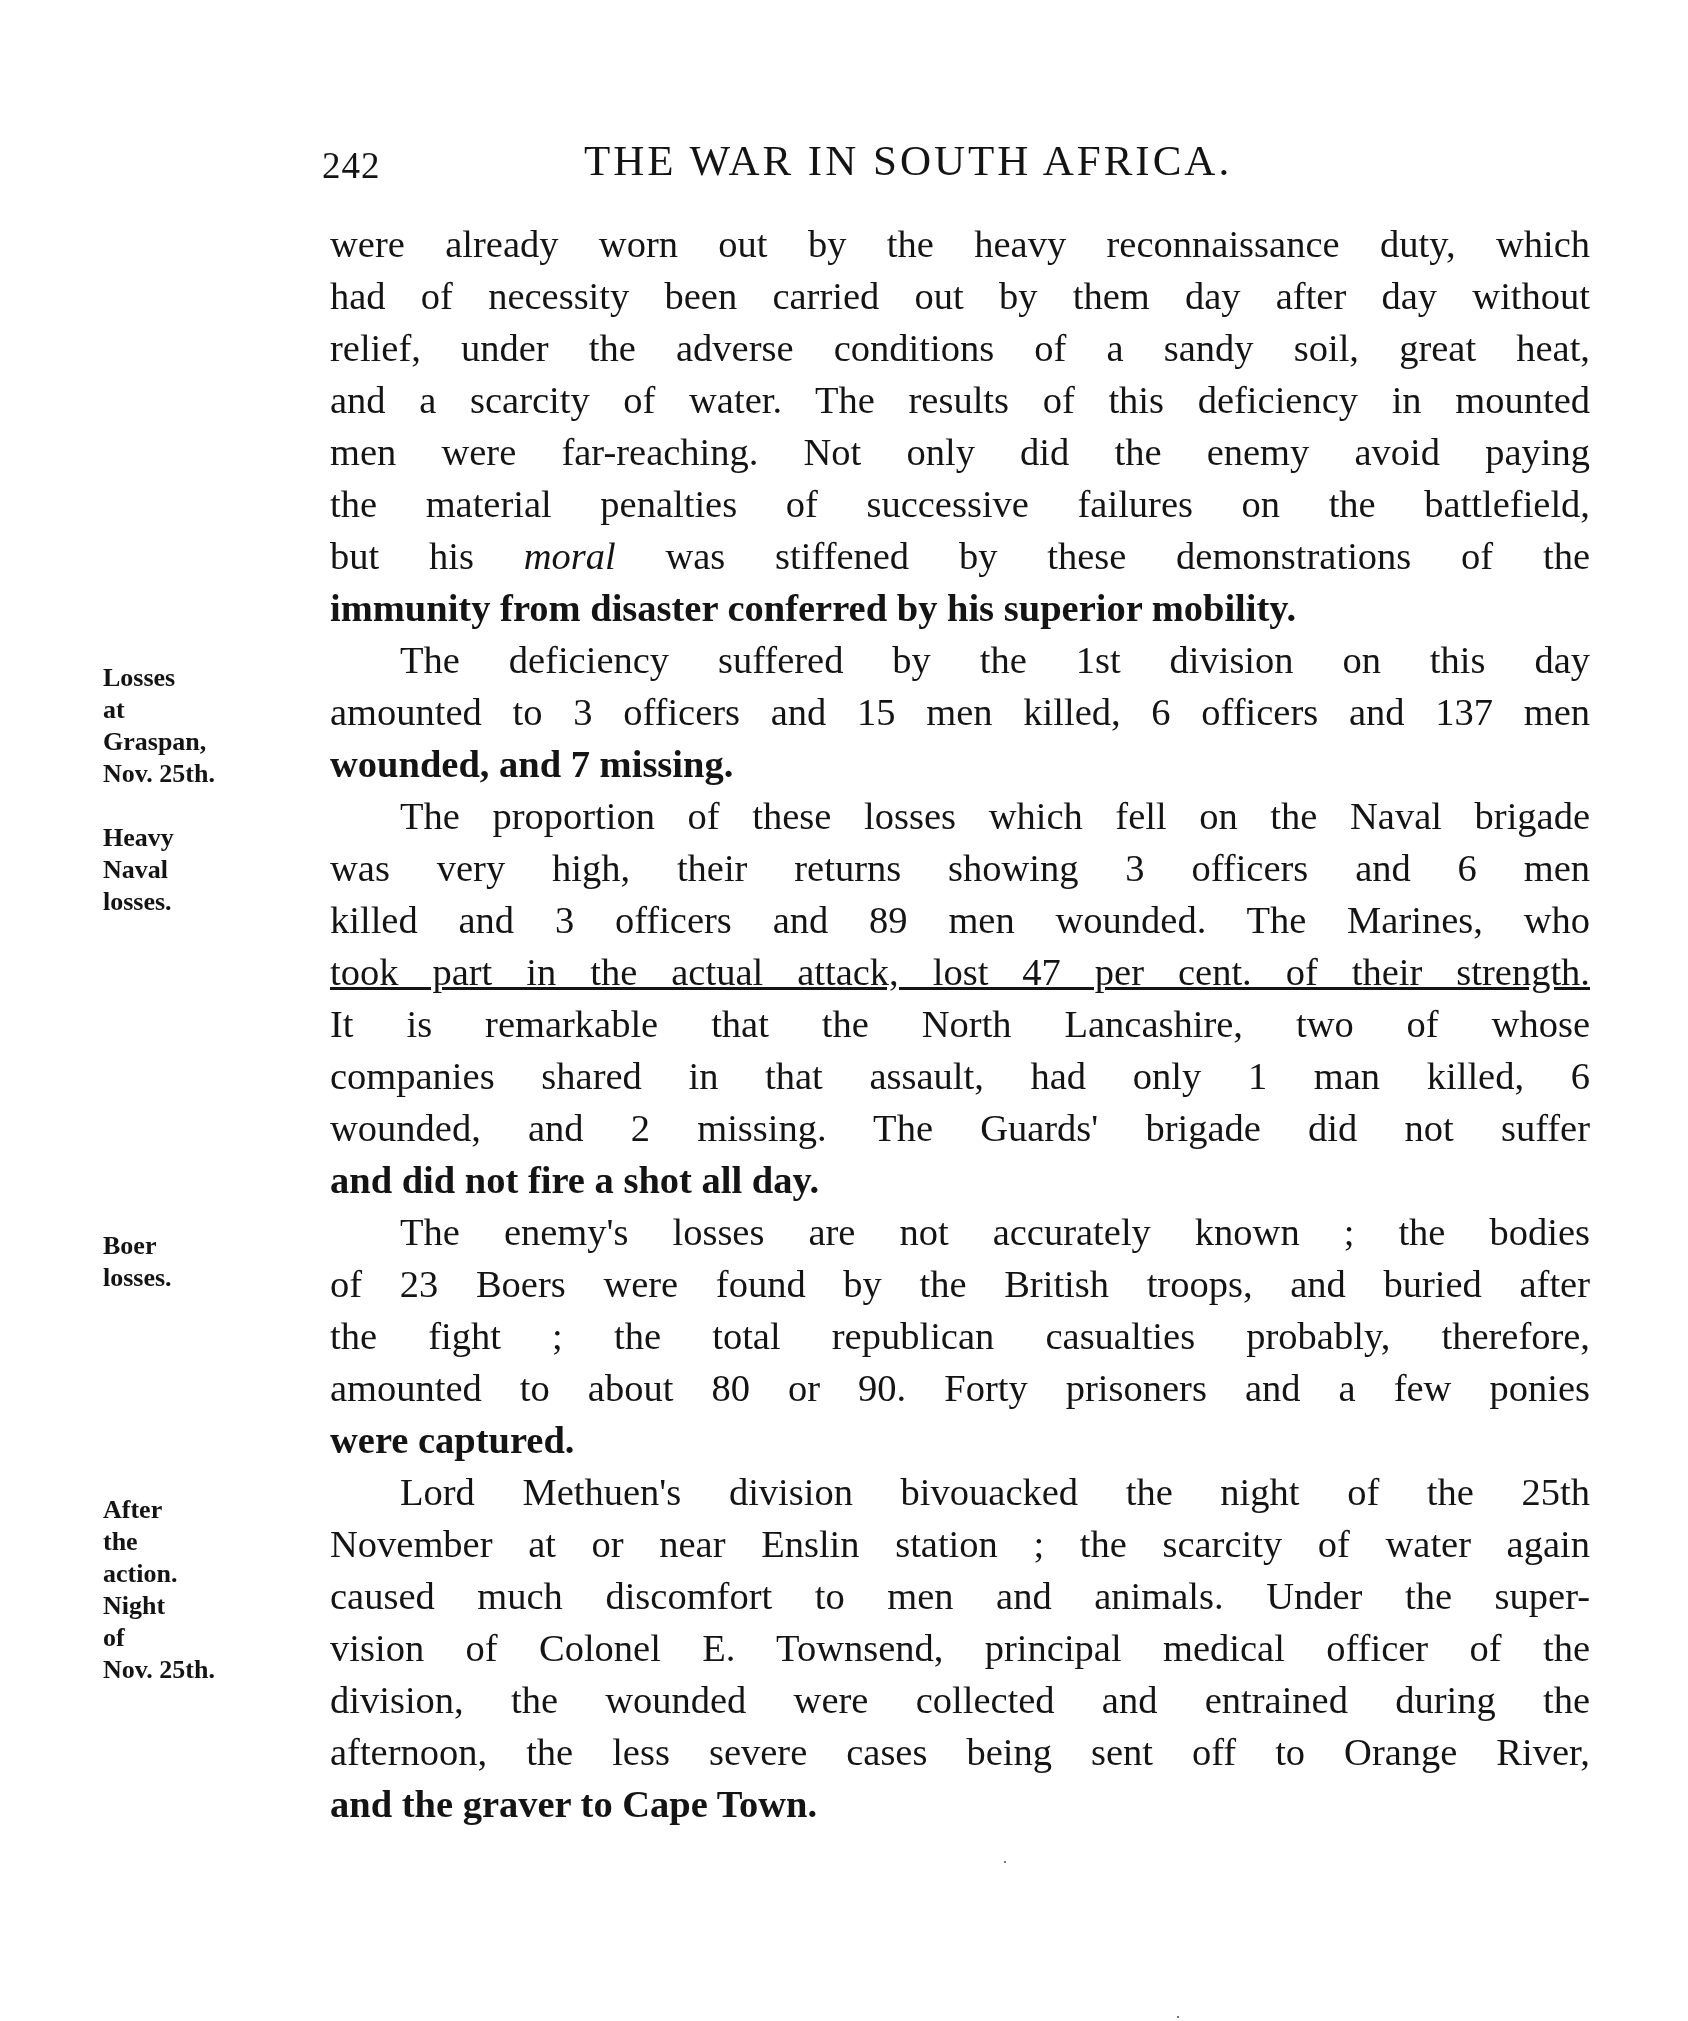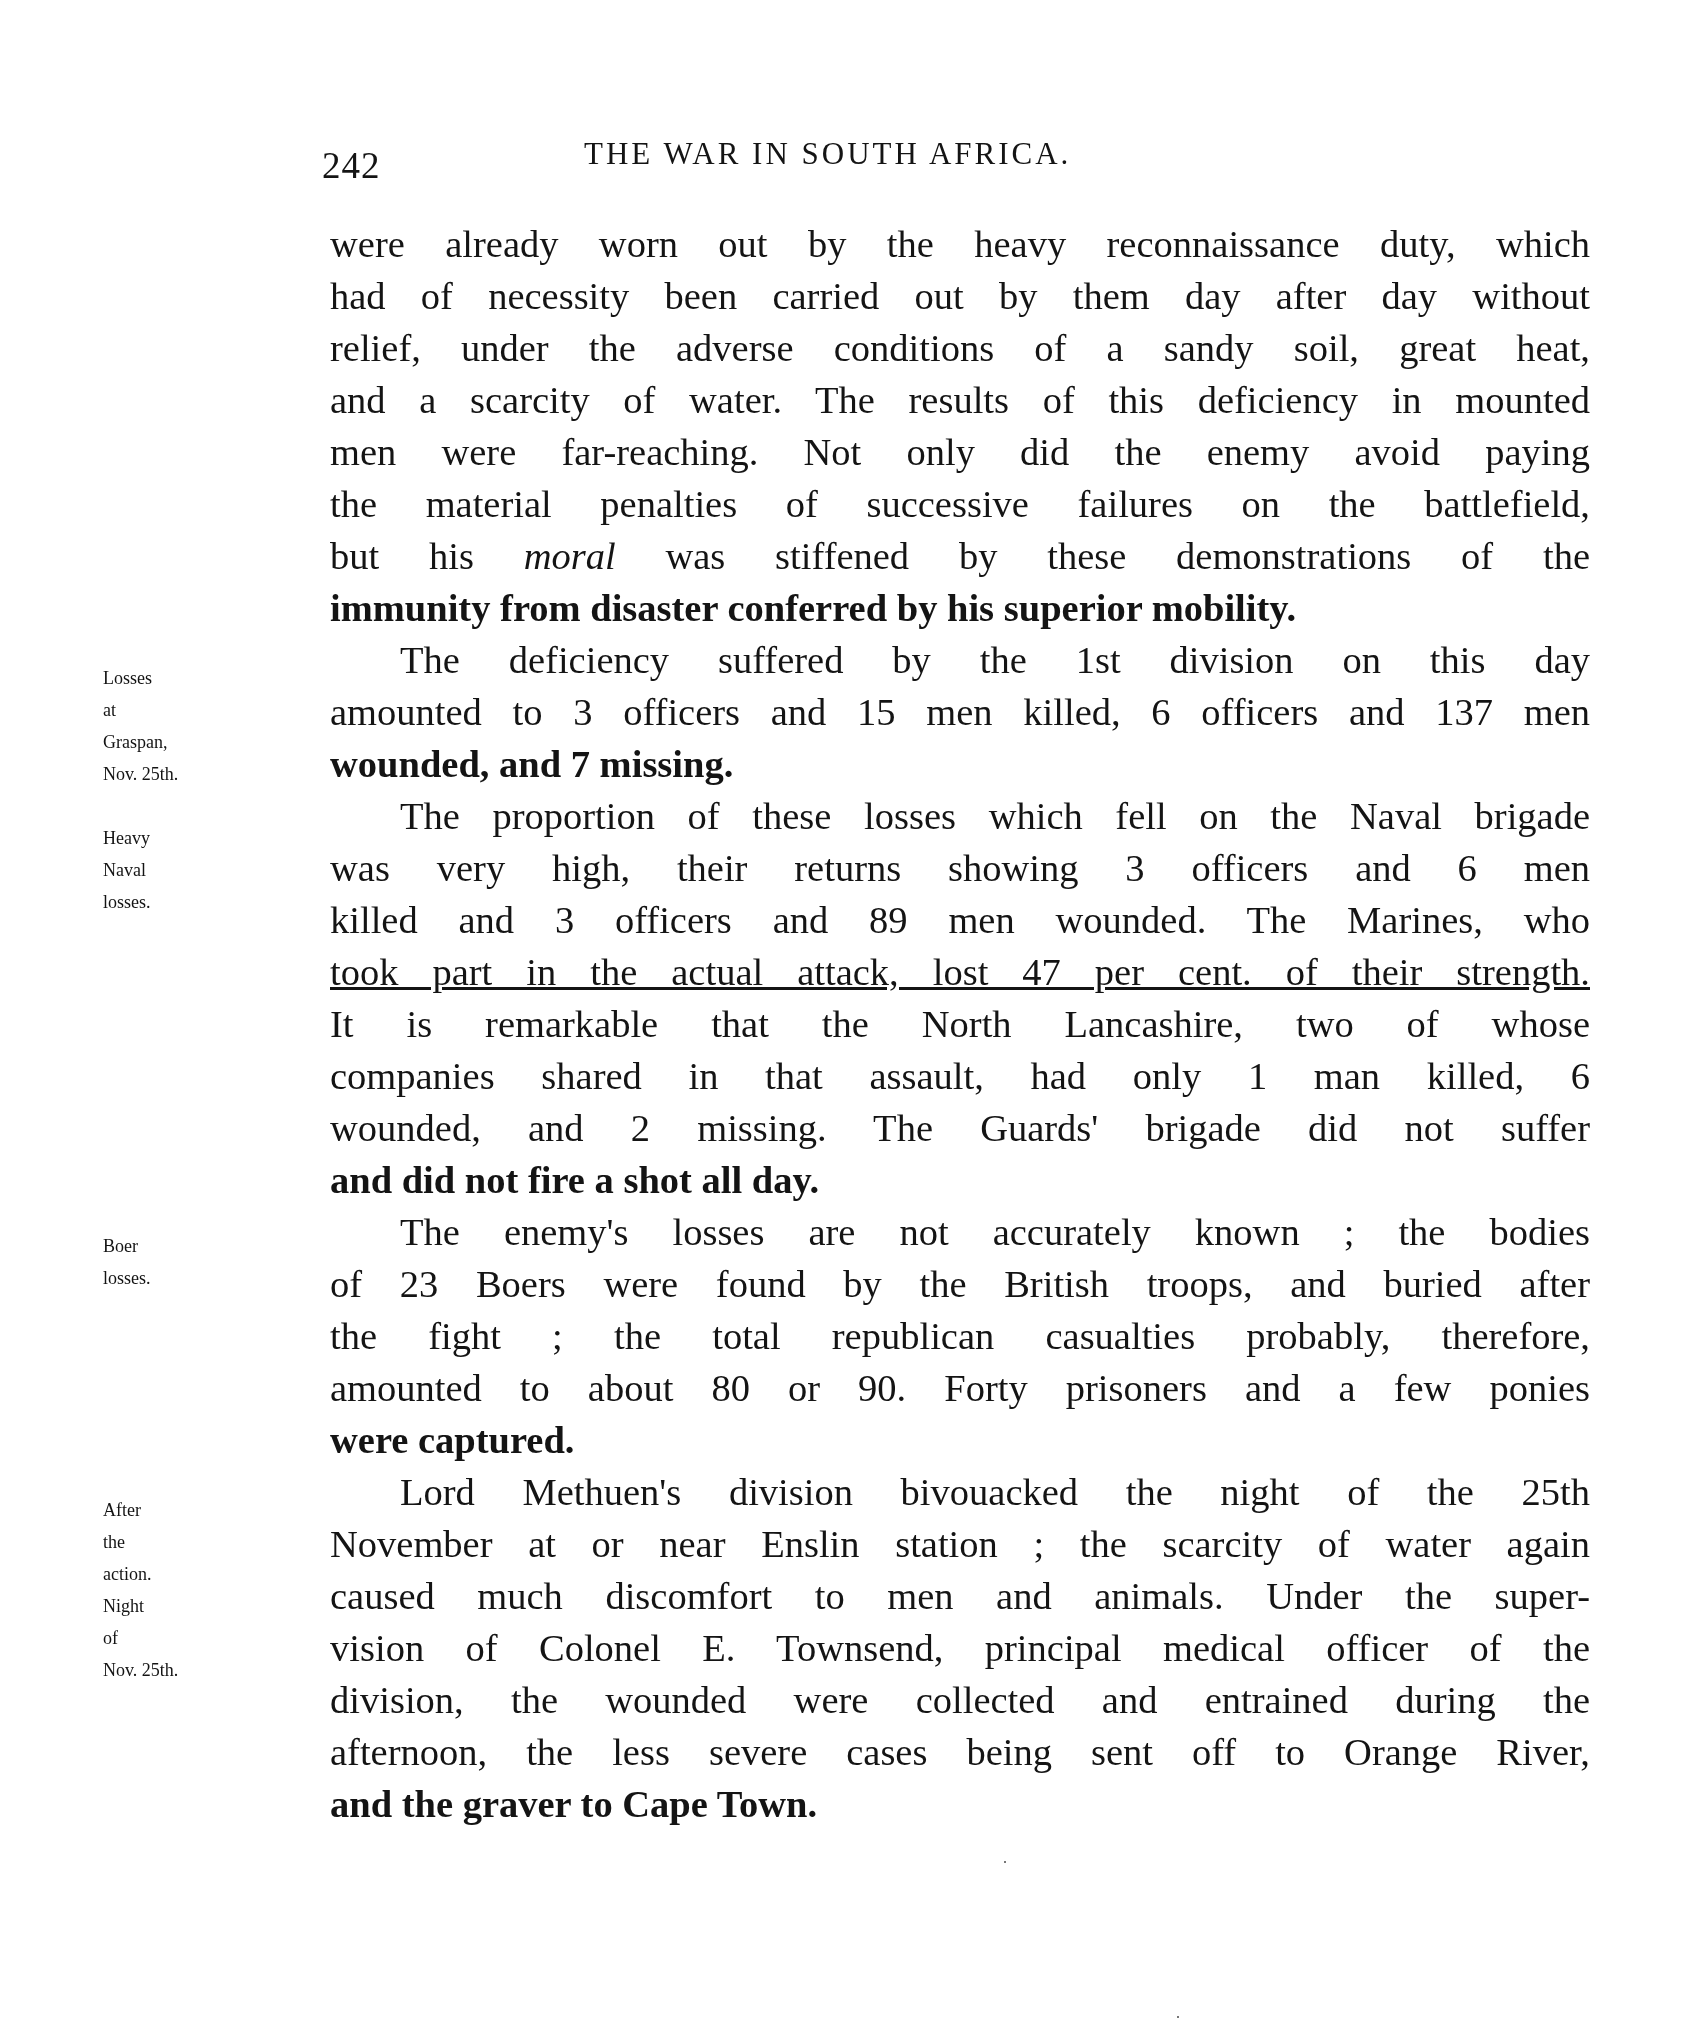--- a/index.html
+++ b/index.html
@@ -1,28 +1,28 @@
 <!DOCTYPE html>
 <html><head>
 <meta charset="utf-8">
 <style>
   html, body { margin: 0; padding: 0; background: #ffffff; }
   body { width: 1688px; height: 2021px; position: relative; overflow: hidden; color: #141414;
          font-family: "Liberation Serif", "DejaVu Serif", serif; }
   .page { position: absolute; left: 0; top: 0; width: 1484px; height: 2021px; }
   .running-head { position: absolute; top: 136px; left: 322px; width: 1000px; height: 60px; }
   .page-number { position: absolute; left: 0; top: 8px; font-size: 37px; letter-spacing: 1px; }
-  .running-title { position: absolute; left: 262px; top: 0; font-size: 31px; letter-spacing: 3px; white-space: nowrap; }
+  .running-title { position: absolute; left: 262px; top: 0; font-size: 43px; letter-spacing: 3px; white-space: nowrap; }
   .body-text { position: absolute; left: 330px; width: 1260px; top: 0; }
   .line { position: absolute; left: 0; width: 1260px; font-size: 38.5px; line-height: 44px; height: 44px;
           white-space: nowrap; text-align: justify; text-align-last: justify; }
   .line.last { text-align-last: left; font-weight: bold; }
   .line.indent { padding-left: 70px; width: 1190px; }
   .line em { font-style: italic; }
-  .sidenote { position: absolute; left: 103px; font-size: 18px; line-height: 32px; }
+  .sidenote { position: absolute; left: 103px; font-size: 26px; line-height: 32px; font-weight: bold; }
   .sidenote span { display: block; white-space: nowrap; }
   .speck { position: absolute; width: 2px; height: 2px; background: #777; }
 </style>
 </head>
 <body>
 
 <div class="page">
 
   <div class="running-head">
     <span class="page-number">242</span>

